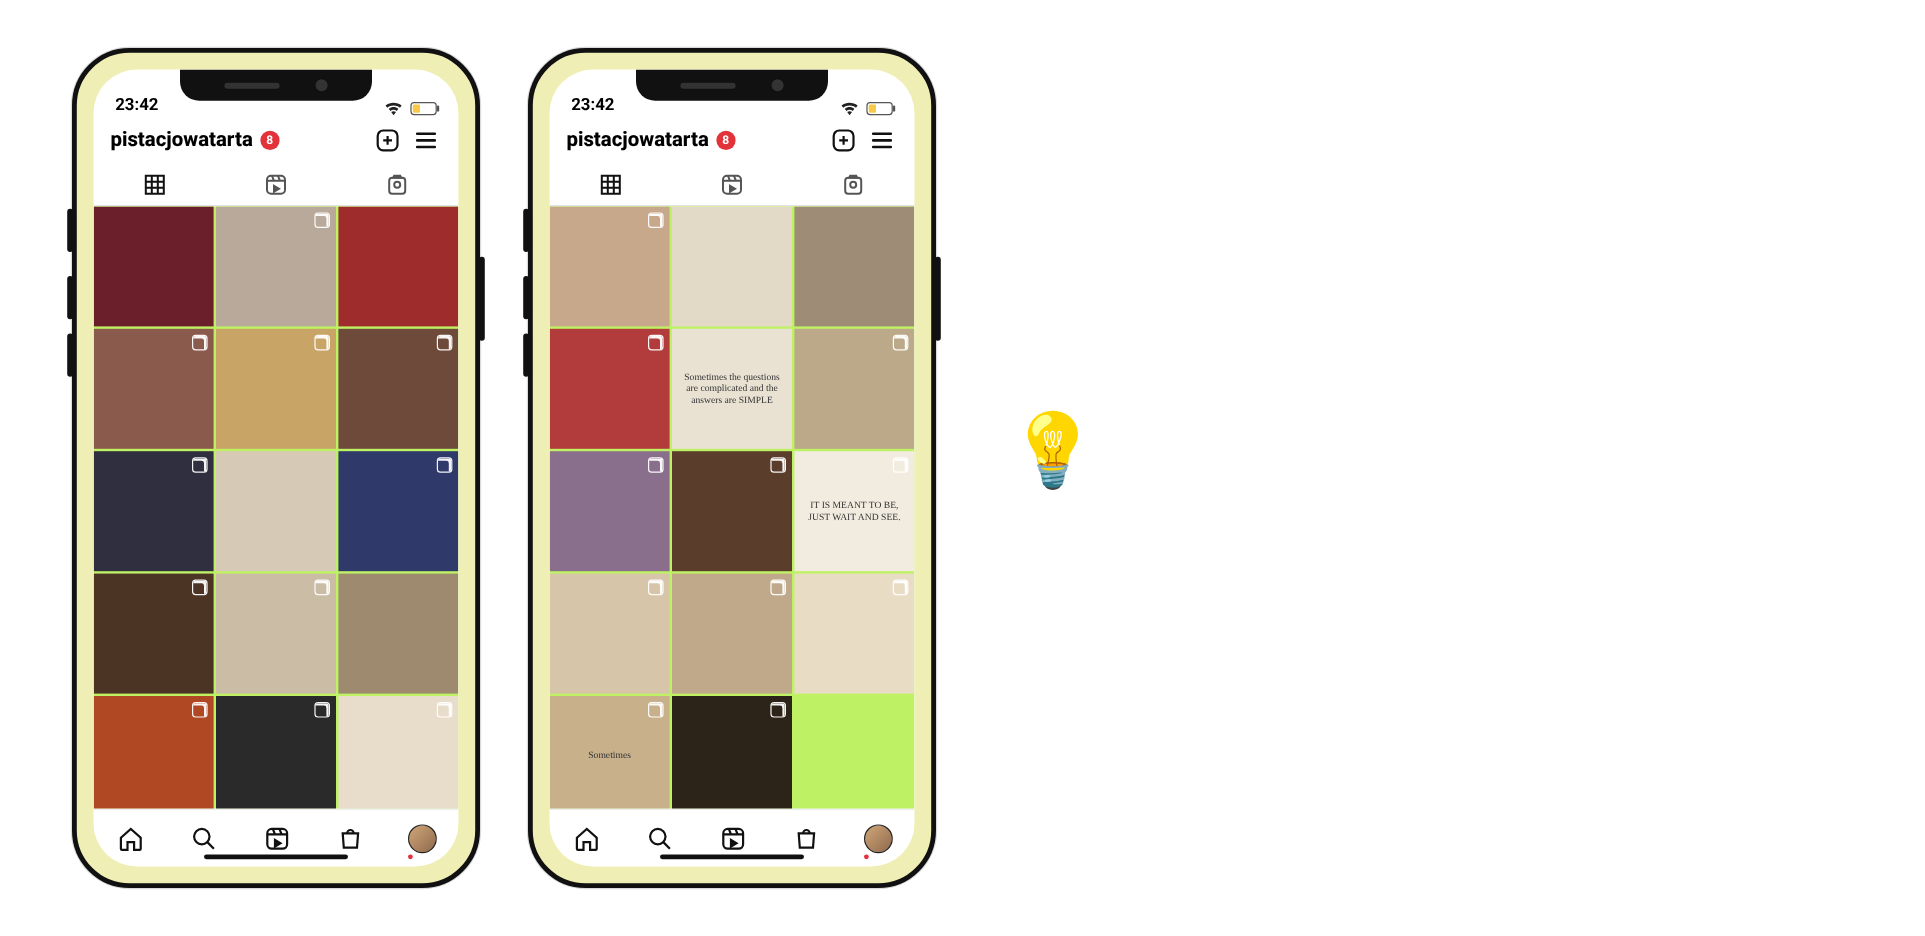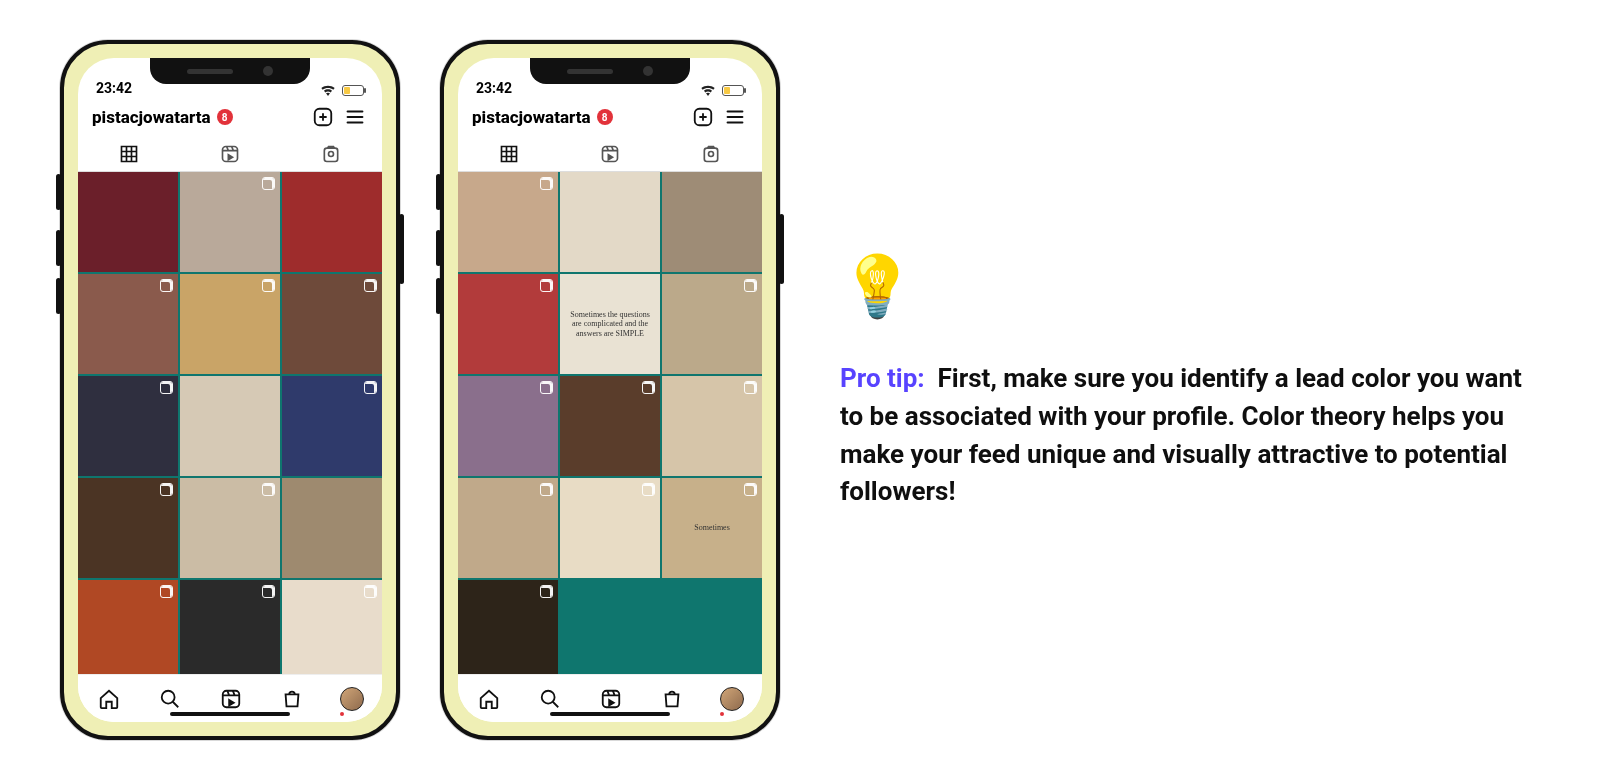--- a/index.html
+++ b/index.html
@@ -97,21 +97,21 @@
   .tabs{
     display:flex;justify-content:space-around;height:36px;align-items:center;
     border-bottom:1px solid #ddd;
   }
 
   .feed{
     flex:1;
     display:grid;
     grid-template-columns:repeat(3,1fr);
     gap:2px;
-    background:#0f766e;
+    background:#bef264;
     overflow:hidden;
   }
   .tile{
     background:#c8b8a8;
     position:relative;
     aspect-ratio:1/1;
   }
   .tile .multi{
     position:absolute;top:5px;right:5px;width:13px;height:13px;
     border:1.5px solid #fff;border-radius:3px;
@@ -359,20 +359,24 @@
           </div>
           <div class="tile" style="background: rgb(187, 169, 138);">
             <span class="multi"></span>
           </div>
           <div class="tile" style="background: rgb(138, 111, 140);">
             <span class="multi"></span>
           </div>
           <div class="tile" style="background: rgb(90, 61, 43);">
             <span class="multi"></span>
           </div>
+          <div class="tile" style="background: rgb(242, 236, 224);">
+            <span class="multi"></span>
+            <span class="txt">IT IS MEANT TO BE, JUST WAIT AND SEE.</span>
+          </div>
           <div class="tile" style="background: rgb(214, 197, 169);">
             <span class="multi"></span>
           </div>
           <div class="tile" style="background: rgb(192, 169, 138);">
             <span class="multi"></span>
           </div>
           <div class="tile" style="background: rgb(232, 220, 197);">
             <span class="multi"></span>
           </div>
           <div class="tile" style="background: rgb(199, 176, 138);">
@@ -413,17 +417,13 @@
       </div>
 
       <div class="home-indicator"></div>
     </div>
   </div>
 
 </div>
 
 <div class="tip">
   <div class="bulb">💡</div>
-  <p>
-    <span class="tip-label">Pro tip:</span>&nbsp;
-    <span>First, make sure you identify a lead color you want to be associated with your profile. Color theory helps you make your feed unique and visually attractive to potential followers!</span>
-  </p>
 </div>
 
 </body></html>

